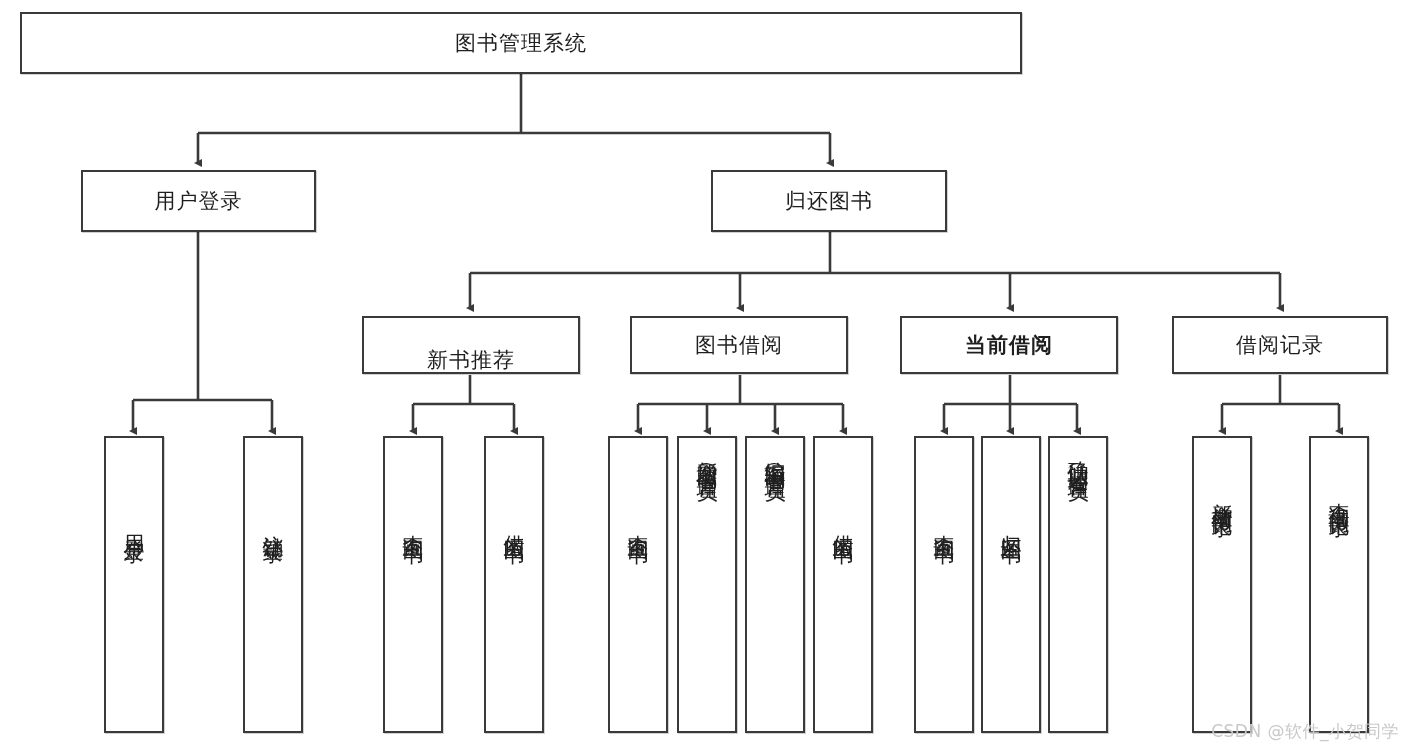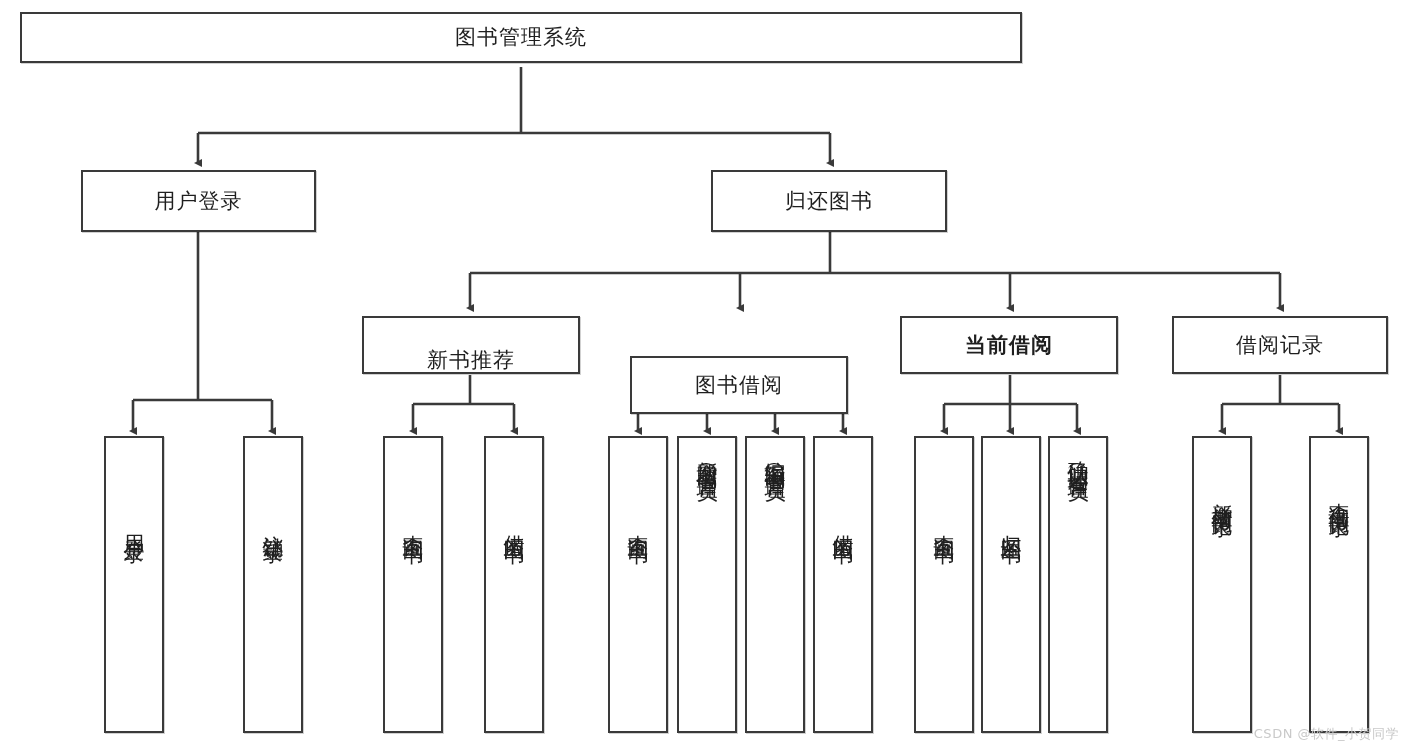--- a/index.html
+++ b/index.html
@@ -44,21 +44,21 @@
     line-height:1.05;
   }
   .node-box.vertical.tall-text{padding-top:6px;}
   .node-box.vertical.mid-text{padding-top:48px;}
   .node-box.vertical.low-text{padding-top:80px;}
 
   #watermark{
     position:absolute;
     right:6px;bottom:4px;
     color:#c9c9c9;
-    font-size:13px;
+    font-size:17px;
     letter-spacing:0.5px;
     user-select:none;
     white-space:nowrap;
   }
 </style>
 </head>
 <body>
 
 <div id="diagram-root">
 
@@ -105,35 +105,35 @@
       <path d="M1010,404 L1010,431" marker-end="url(#arrow)"></path>
       <path d="M1077,404 L1077,431" marker-end="url(#arrow)"></path>
 
       <path d="M1280,375 L1280,404"></path>
       <path d="M1222,404 L1339,404"></path>
       <path d="M1222,404 L1222,431" marker-end="url(#arrow)"></path>
       <path d="M1339,404 L1339,431" marker-end="url(#arrow)"></path>
     </g>
   </svg>
 
-  <div class="node-box" style="left:20px;top:12px;width:1002px;height:51px;">
+  <div class="node-box" style="left:20px;top:12px;width:1002px;height:62px;">
     <span class="node-label">图书管理系统</span>
   </div>
 
   <div class="node-box" style="left:81px;top:170px;width:235px;height:62px;">
     <span class="node-label">用户登录</span>
   </div>
   <div class="node-box" style="left:711px;top:170px;width:236px;height:62px;">
     <span class="node-label">归还图书</span>
   </div>
 
   <div class="node-box" style="left:362px;top:316px;width:218px;height:58px;align-items:flex-end;">
     <span class="node-label">新书推荐</span>
   </div>
-  <div class="node-box" style="left:630px;top:316px;width:218px;height:58px;margin-top:40px;">
+  <div class="node-box" style="left:630px;top:316px;width:218px;height:58px;">
     <span class="node-label">图书借阅</span>
   </div>
   <div class="node-box" style="left:900px;top:316px;width:218px;height:58px;font-weight:bold;">
     <span class="node-label">当前借阅</span>
   </div>
   <div class="node-box" style="left:1172px;top:316px;width:216px;height:58px;">
     <span class="node-label">借阅记录</span>
   </div>
 
   <div class="node-box vertical low-text" style="left:104px;top:436px;width:60px;height:297px;">

